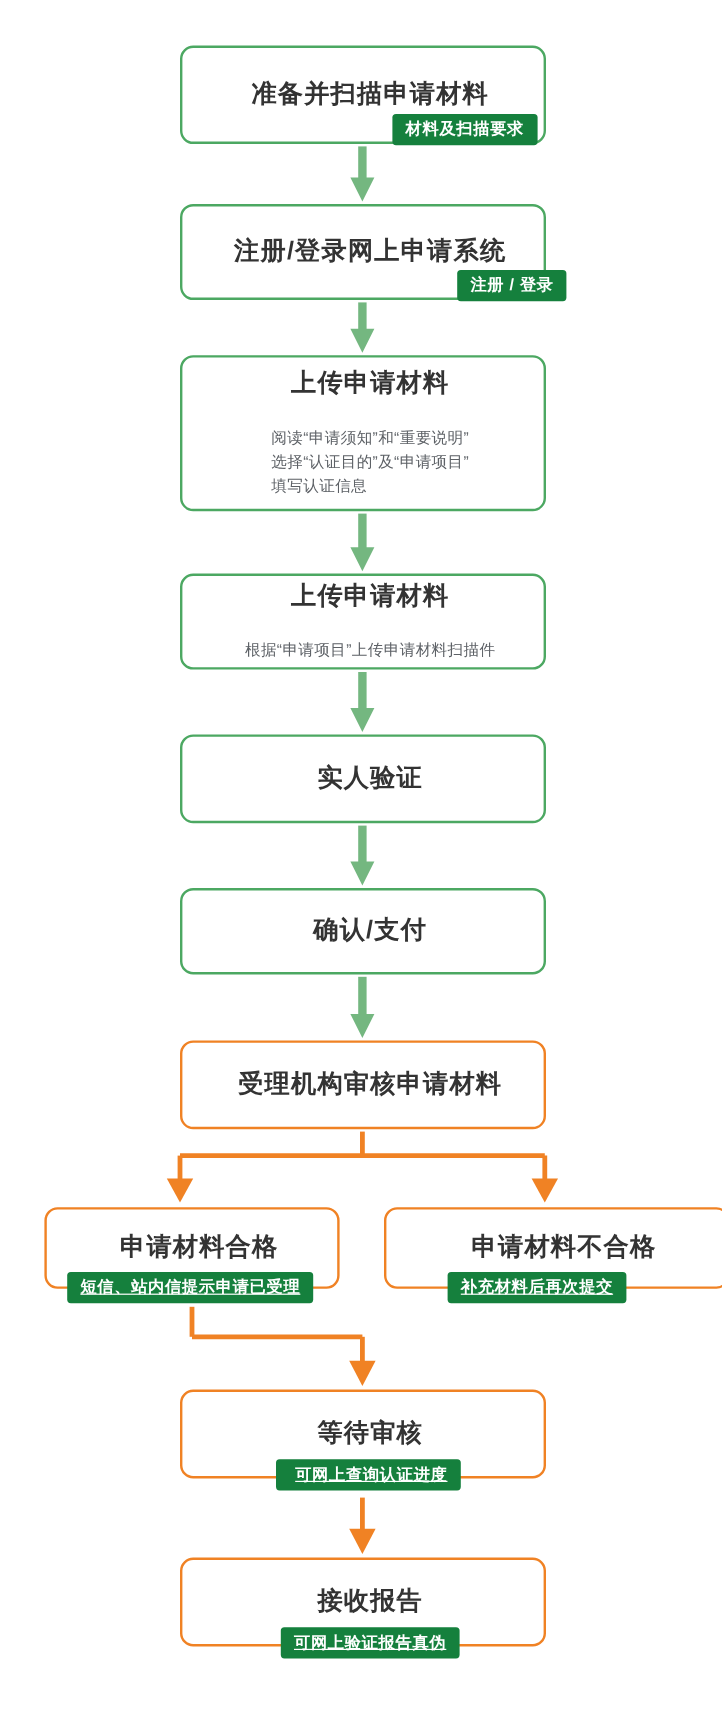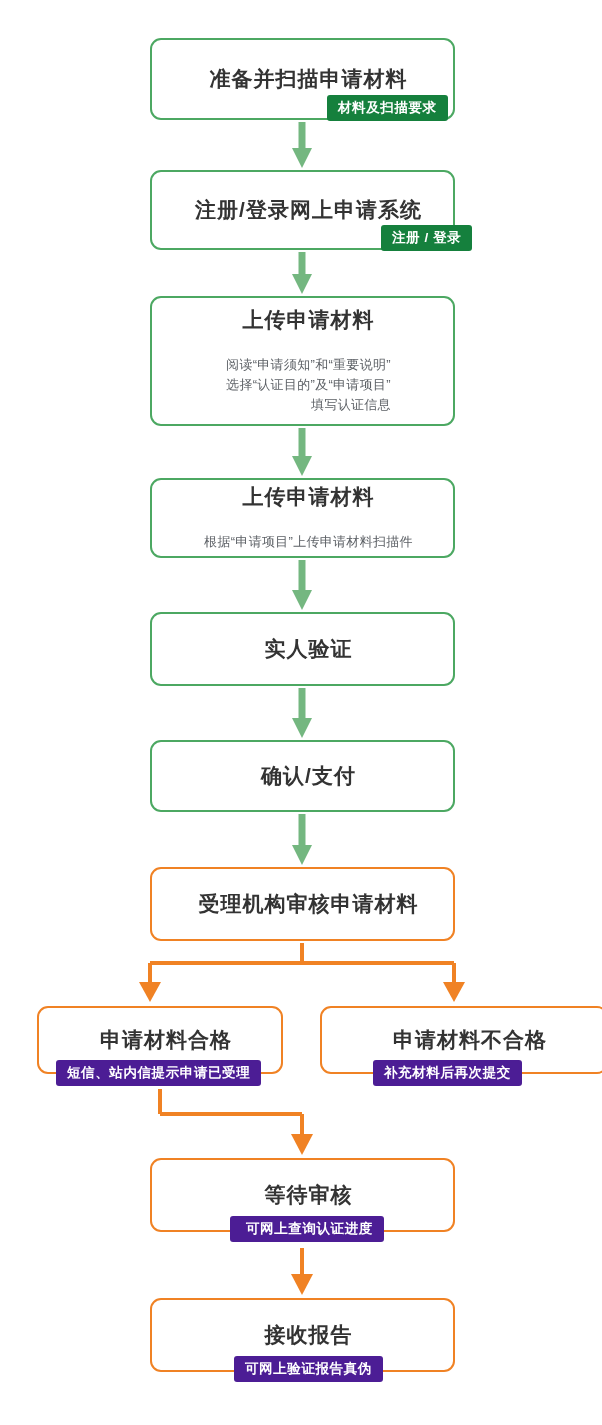--- a/index.html
+++ b/index.html
@@ -55,41 +55,41 @@
     color: #333333;
     letter-spacing: 1px;
     line-height: 1.25;
     text-align: center;
   }
   .node-sub {
     margin-top: 22px;
     font-size: 13px;
     color: #5d6166;
     line-height: 1.55;
-    text-align: right;
+    text-align: left;
     letter-spacing: 0.3px;
   }
   .node-sub .line { display: block; white-space: nowrap; }
 
   
   .badge {
     position: absolute;
     box-sizing: border-box;
     height: 26px;
     line-height: 26px;
     padding: 0 11px;
     border-radius: 3px;
     background: #15803d;
     color: #ffffff;
     font-size: 13.5px;
     font-weight: bold;
     letter-spacing: 0.6px;
     white-space: nowrap;
   }
-  .badge.orange { background: #4c1d95; }
+  .badge.orange { background: #15803d; text-decoration: underline; }
 
   
   #n1 { left: 150px; top: 38px;   width: 305px; height: 82px; }
   #n2 { left: 150px; top: 170px;  width: 305px; height: 80px; }
   #n3 { left: 150px; top: 296px;  width: 305px; height: 130px; }
   #n4 { left: 150px; top: 478px;  width: 305px; height: 80px; }
   #n5 { left: 150px; top: 612px;  width: 305px; height: 74px; }
   #n6 { left: 150px; top: 740px;  width: 305px; height: 72px; }
   #n7 { left: 150px; top: 867px;  width: 305px; height: 74px; }
   #n8 { left: 37px;  top: 1006px; width: 246px; height: 68px; }

